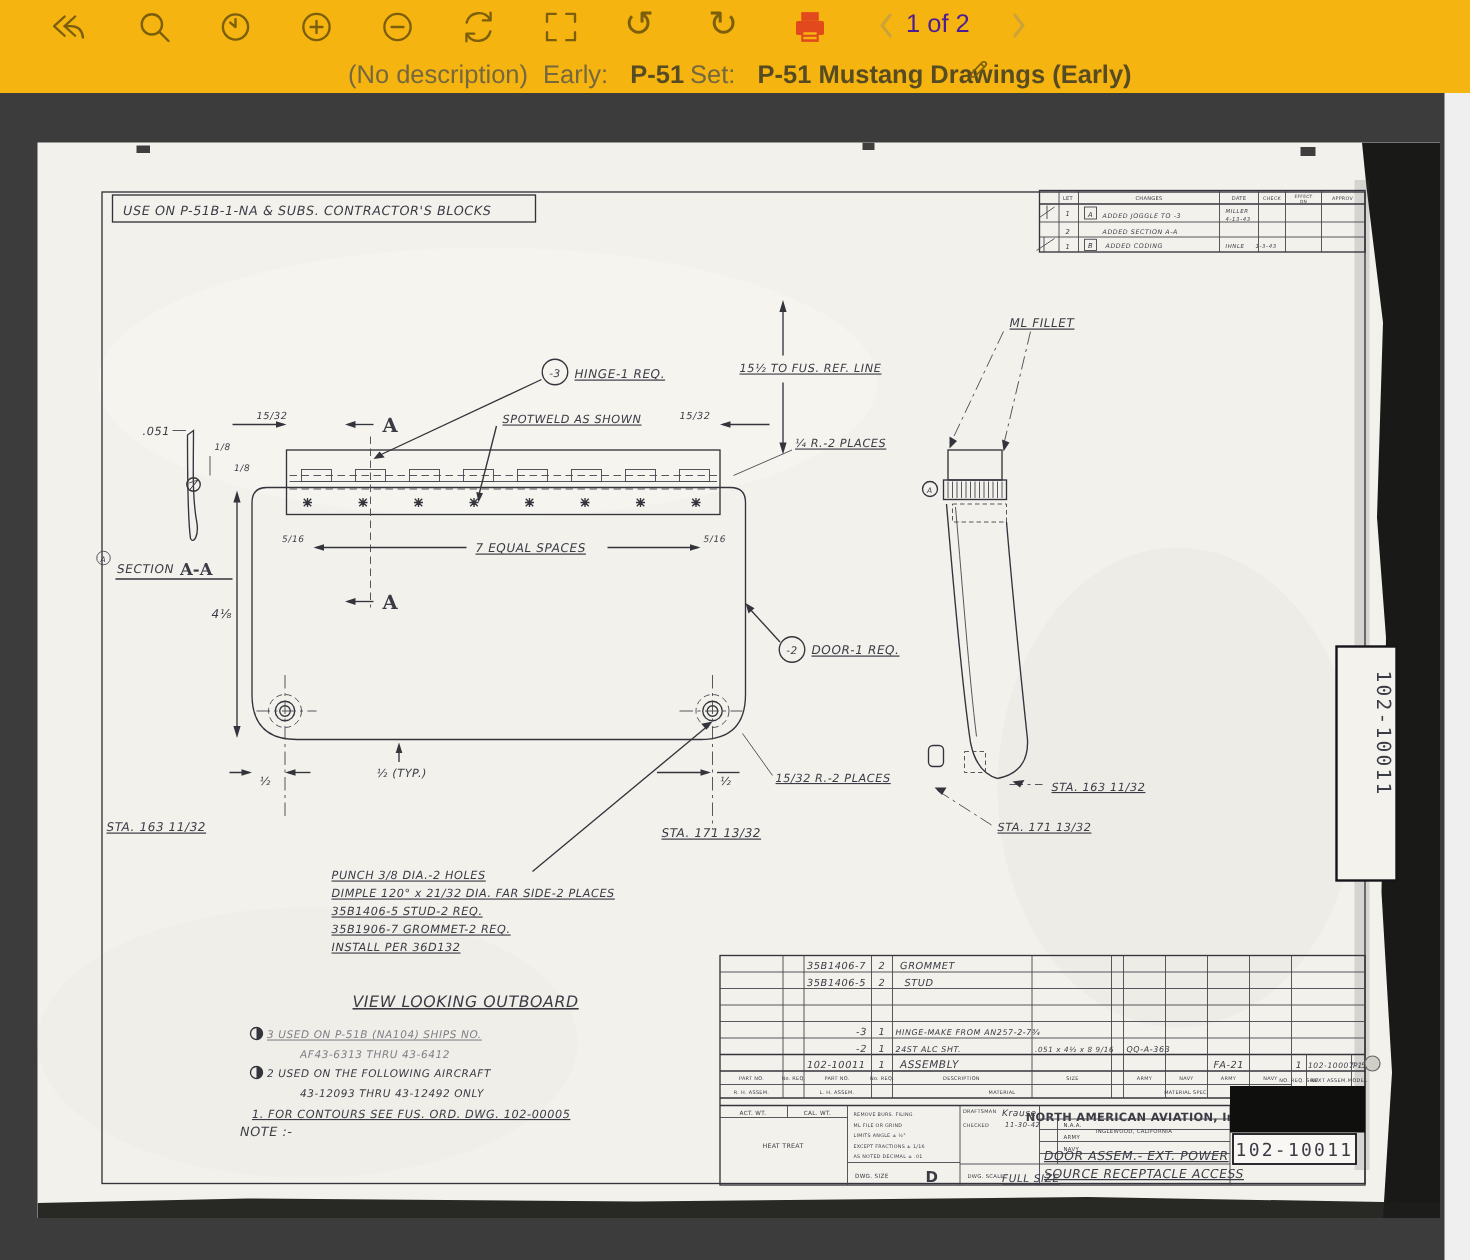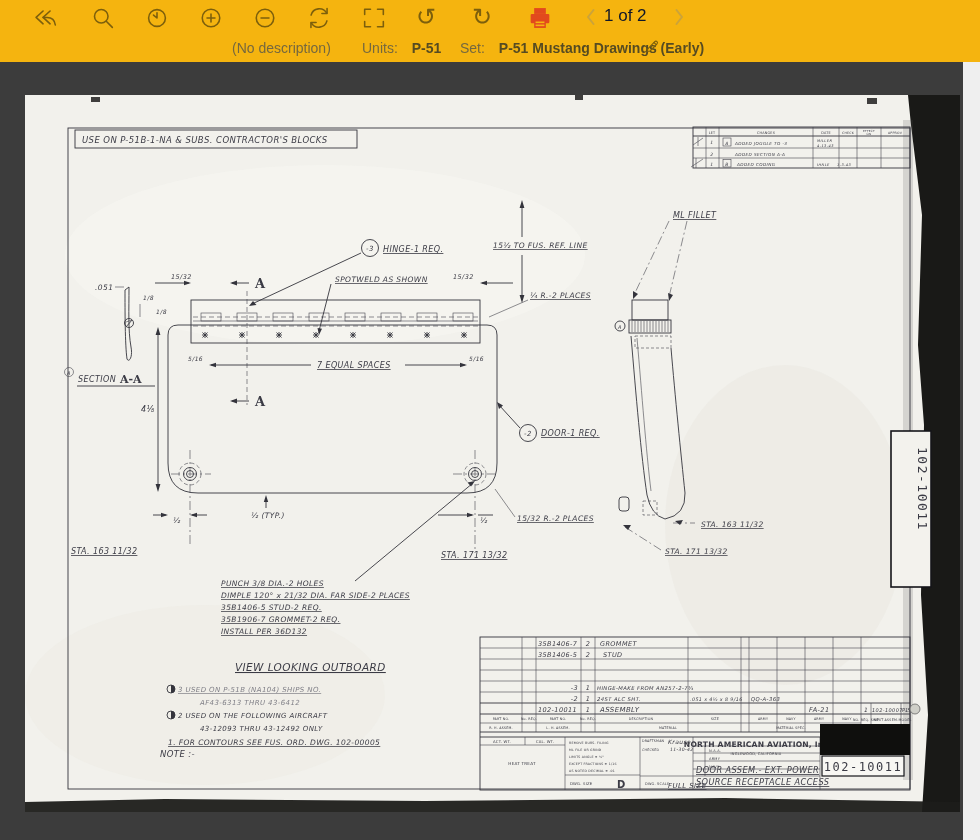--- a/index.html
+++ b/index.html
@@ -7,23 +7,23 @@
        font-family:"Liberation Sans",sans-serif;}
   
   #toolbar{position:absolute;left:0;top:0;width:980px;height:62px;background:#F5B40F;z-index:5;}
   .iconbtn{position:absolute;top:4px;width:28px;height:28px;cursor:pointer;}
   .iconbtn svg{width:28px;height:28px;stroke:#7C5F0C;fill:none;stroke-width:1.35;
                stroke-linecap:round;stroke-linejoin:round;}
   .glyphbtn{position:absolute;top:0px;font-size:24px;color:#7C5F0C;cursor:pointer;line-height:34px;}
   .pager-chev{position:absolute;top:4px;width:22px;height:26px;cursor:pointer;}
   .pager-chev svg{width:22px;height:26px;stroke:#CBA33A;fill:none;stroke-width:2;
                   stroke-linecap:round;stroke-linejoin:round;}
-  #pager-text{position:absolute;left:604px;top:6px;font-size:17px;color:#0f172a;}
+  #pager-text{position:absolute;left:604px;top:6px;font-size:17px;color:#4c1d95;}
   #displaying{position:absolute;left:701px;top:6px;font-size:17px;color:#6E6145;}
-  .row2{position:absolute;top:40px;font-size:14px;color:#75683F;}
+  .row2{position:absolute;top:40px;font-size:17px;color:#75683F;}
   .row2 b{color:#564B22;font-weight:bold;padding-left:10px;}
   #pencil{position:absolute;left:644px;top:38px;width:16px;height:16px;cursor:pointer;}
   #pencil svg{width:16px;height:16px;stroke:#7C5F0C;fill:none;stroke-width:1.1;
               stroke-linecap:round;stroke-linejoin:round;}
   
   #viewer{position:absolute;left:0;top:62px;width:963px;height:778px;background:#3C3C3C;}
   #scrollbar{position:absolute;left:963px;top:62px;width:17px;height:778px;background:#EFEFEF;}
   #sheet{position:absolute;left:25px;top:33px;width:935px;height:717px;background:#F2F1EC;}
   
   text{fill:#3B3B45;}
@@ -110,21 +110,21 @@
         </svg>
     </span>
     <span id="pager-text">1 of 2</span>
     <span class="pager-chev" style="left:668px">
       <svg viewBox="0 0 22 26">
           <path d="M8.5 6 L14 13 L8.5 20"></path>
         </svg>
     </span>
 
     <span class="row2" style="left:232px">(No description)</span>
-    <span class="row2" style="left:362px"><span>Units:</span>&nbsp;<b>P-51</b></span>
+    <span class="row2" style="left:362px"><span>Early:</span>&nbsp;<b>P-51</b></span>
     <span class="row2" style="left:460px"><span>Set:</span>&nbsp;<b>P-51 Mustang Drawings (Early)</b></span>
     <span id="pencil">
       <svg viewBox="0 0 16 16">
           <path d="M3 13.5 L3.8 10.8 L10.8 3.6 A1.5 1.5 0 0 1 13 5.8 L6 13 Z"></path>
           <path d="M10 4.5 L12.2 6.7"></path>
         </svg>
     </span>
   </div>
 
   <div id="viewer">

